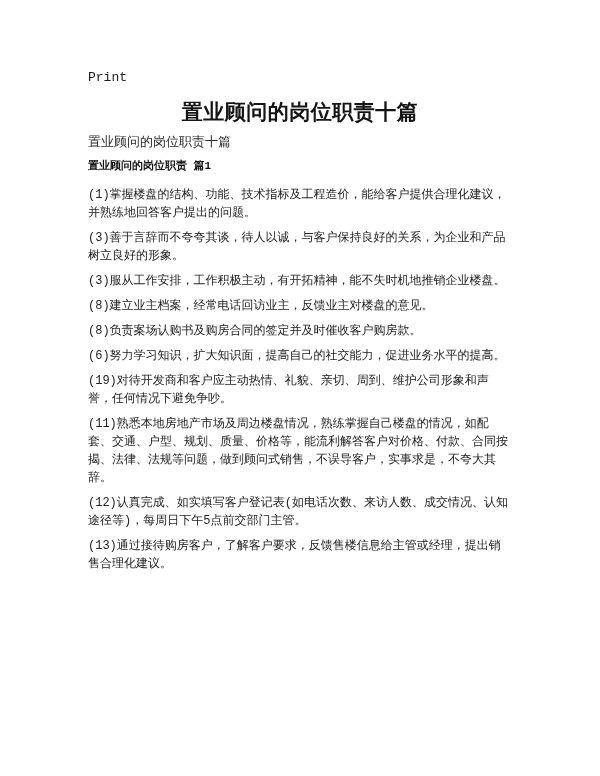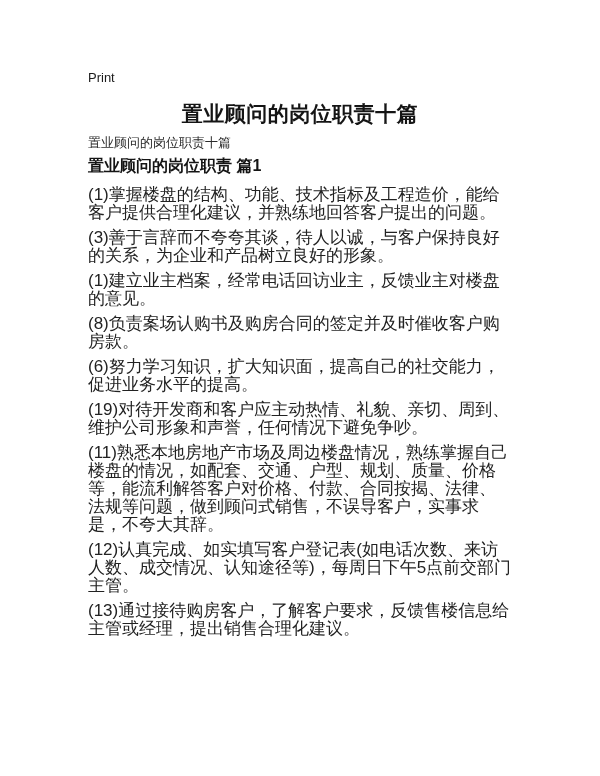--- a/index.html
+++ b/index.html
@@ -6,21 +6,21 @@
     margin: 0;
     padding: 0;
     background: #ffffff;
     width: 600px;
     height: 776px;
     overflow: hidden;
   }
   .page {
     width: 424px;
     margin: 0 auto;
-    font-family: Liberation Sans, sans-serif;
+    font-family: Liberation Mono, monospace;
     color: #222222;
   }
   .print-link {
     padding-top: 71px;
     font-size: 13px;
     line-height: 13px;
     margin-bottom: 18px;
     color: #1c1c1c;
     cursor: pointer;
     width: -moz-fit-content;
@@ -35,28 +35,28 @@
     color: #141414;
     letter-spacing: 0.5px;
   }
   .doc-subtitle {
     font-size: 13px;
     line-height: 14px;
     margin: 0 0 9px 0;
     color: #2a2a2a;
   }
   .section-heading {
-    font-size: 16px;
+    font-size: 11px;
     line-height: 14px;
     font-weight: bold;
     margin: 0 0 13px 0;
     color: #141414;
   }
   .para {
-    font-size: 17px;
+    font-size: 12px;
     line-height: 18px;
     margin: 0 0 7px 0;
     color: #222222;
     text-align: left;
     word-break: break-all;
   }
 </style>
 </head>
 <body>
 
@@ -64,20 +64,21 @@
   <div class="print-link">Print</div>
 
   <h1 class="doc-title">置业顾问的岗位职责十篇</h1>
 
   <p class="doc-subtitle">置业顾问的岗位职责十篇</p>
 
   <h2 class="section-heading">置业顾问的岗位职责 篇1</h2>
 
   <p class="para">(1)掌握楼盘的结构、功能、技术指标及工程造价，能给客户提供合理化建议，并熟练地回答客户提出的问题。</p>
   <p class="para">(3)善于言辞而不夸夸其谈，待人以诚，与客户保持良好的关系，为企业和产品树立良好的形象。</p>
-  <p class="para">(1)建立业主档案，经常电话回访业主，反馈业主对楼盘的意见。</p>
+  <p class="para">(3)服从工作安排，工作积极主动，有开拓精神，能不失时机地推销企业楼盘。</p>
+  <p class="para">(8)建立业主档案，经常电话回访业主，反馈业主对楼盘的意见。</p>
   <p class="para">(8)负责案场认购书及购房合同的签定并及时催收客户购房款。</p>
   <p class="para">(6)努力学习知识，扩大知识面，提高自己的社交能力，促进业务水平的提高。</p>
   <p class="para">(19)对待开发商和客户应主动热情、礼貌、亲切、周到、维护公司形象和声誉，任何情况下避免争吵。</p>
   <p class="para">(11)熟悉本地房地产市场及周边楼盘情况，熟练掌握自己楼盘的情况，如配套、交通、户型、规划、质量、价格等，能流利解答客户对价格、付款、合同按揭、法律、法规等问题，做到顾问式销售，不误导客户，实事求是，不夸大其辞。</p>
   <p class="para">(12)认真完成、如实填写客户登记表(如电话次数、来访人数、成交情况、认知途径等)，每周日下午5点前交部门主管。</p>
   <p class="para">(13)通过接待购房客户，了解客户要求，反馈售楼信息给主管或经理，提出销售合理化建议。</p>
 </div>
 
 </body></html>

